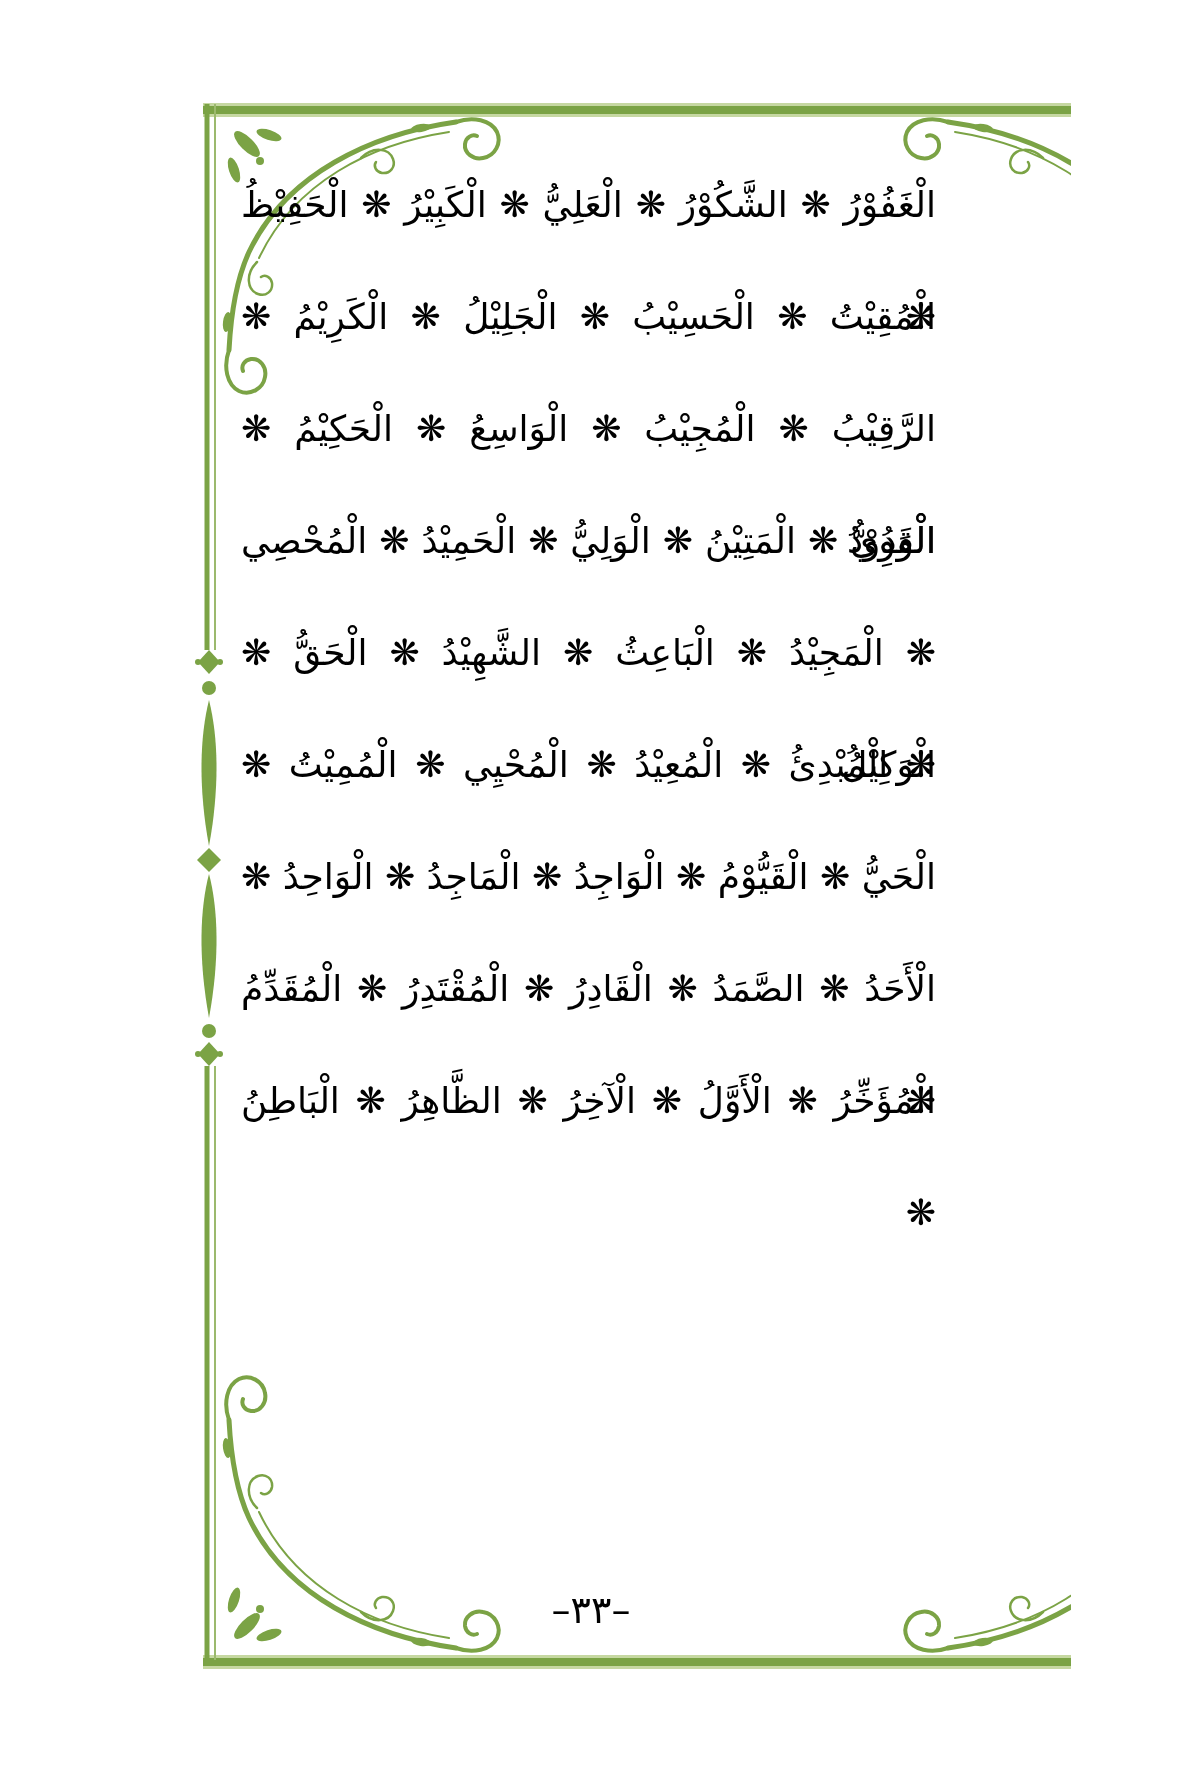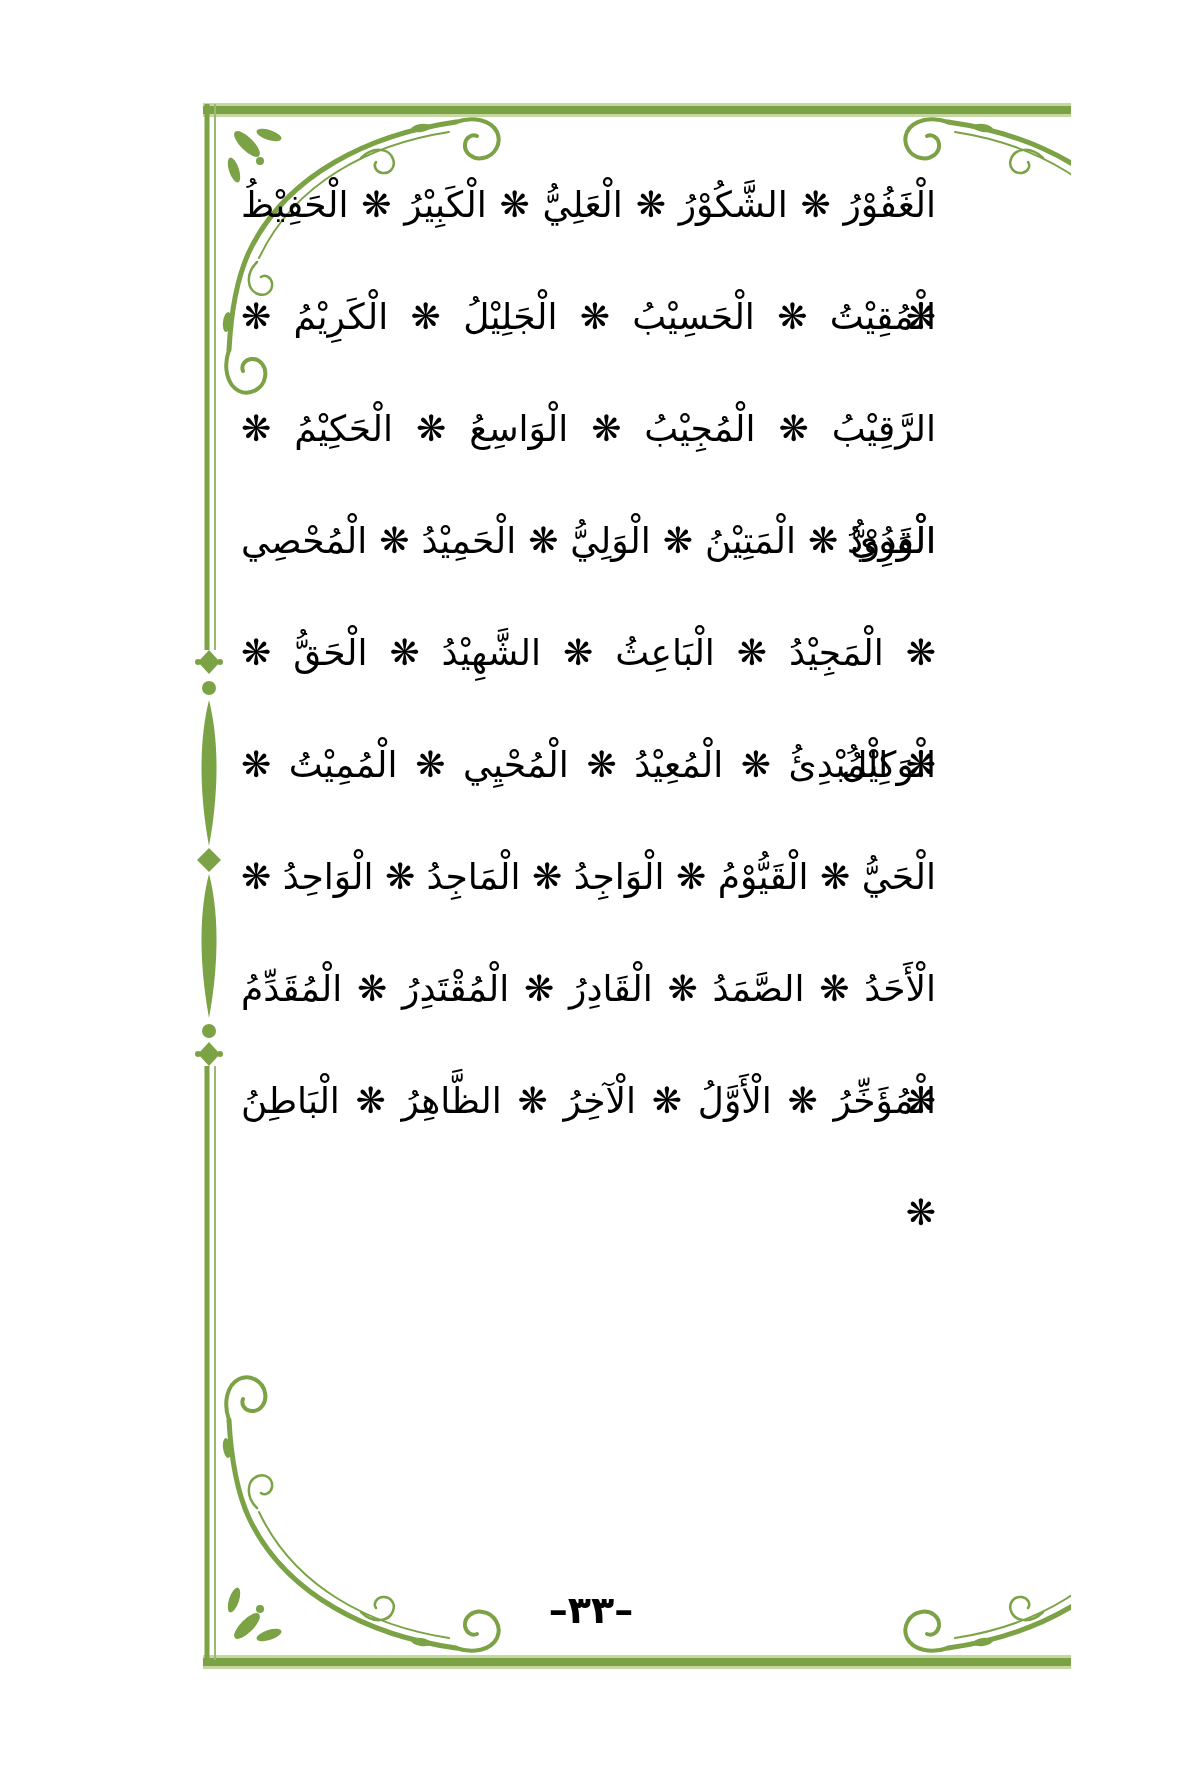--- a/index.html
+++ b/index.html
@@ -31,21 +31,20 @@
     color:#000;
   }
   .page-number{
     position:absolute;
     left:0;right:0;
     top:1588px;
     text-align:center;
     font-size:38px;
     direction:rtl;
     color:#000;
-    font-weight:bold;
   }
 </style>
 </head>
 <body>
 
 <div class="page">
 
   <svg class="frame" viewBox="0 0 1182 1773" xmlns="http://www.w3.org/2000/svg" aria-hidden="true">
     <defs>
 

